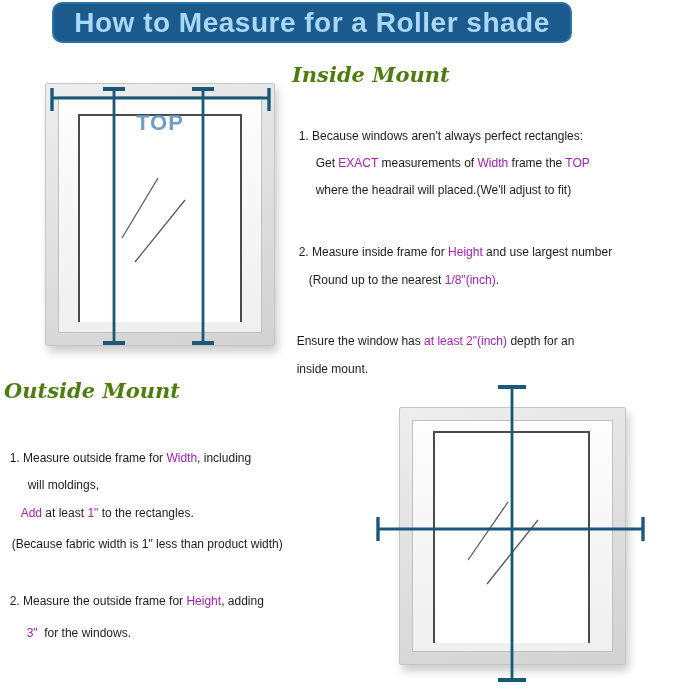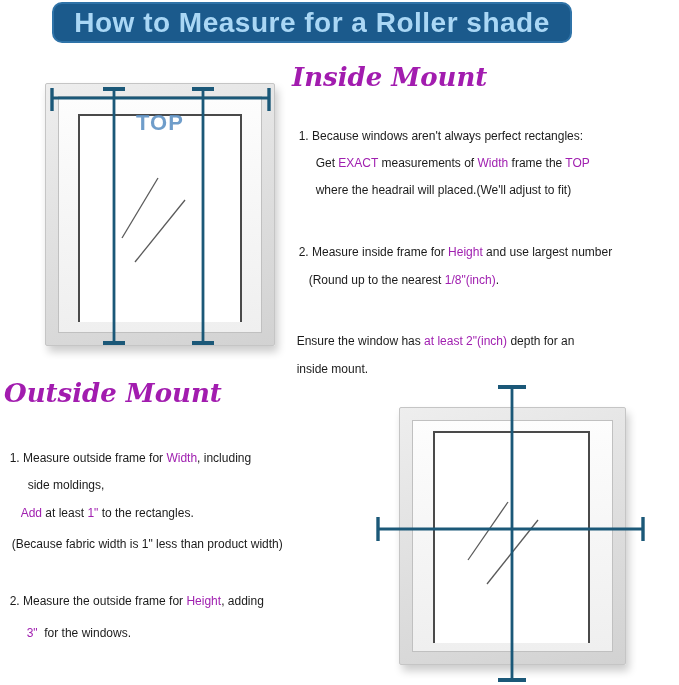--- a/index.html
+++ b/index.html
@@ -13,21 +13,21 @@
     left:52px;top:2px;width:520px;height:41px;
     background:#1b5a8c;border:2px solid #2f73a8;border-radius:10px;
     box-sizing:border-box;display:flex;align-items:center;justify-content:center;
   }
   .header-bar .title{
     font-size:28px;font-weight:700;color:#aad7f5;letter-spacing:.5px;white-space:nowrap;
   }
   
   .mount-heading{
     font-family:"DejaVu Serif","Liberation Serif",serif;
-    font-style:italic;font-weight:600;font-size:26px;color:#a21caf;white-space:nowrap;
+    font-style:italic;font-weight:600;font-size:21px;color:#4d7c0f;white-space:nowrap;
   }
   
   .line{font-size:12px;line-height:20px;white-space:pre-wrap;}
   .hl{color:#a020b0;text-align:center;}
   
   .window{position:absolute;}
   .w-outer{
     position:absolute;inset:0;border-radius:2px;
     background:linear-gradient(160deg,#eeeeee 0%,#dedede 55%,#d2d2d2 100%);
     border:1px solid #c5c5c5;
@@ -107,21 +107,21 @@
 <div class="abs line" style="left:290px;top:339px">
   <span>inside mount.</span>
 </div>
 
 <div class="abs mount-heading" style="left:4px;top:378px">Outside Mount</div>
 
 <div class="abs line" style="left:3px;top:428px">
   <span>1. Measure outside frame for </span><span class="hl">Width</span><span>, including</span>
 </div>
 <div class="abs line" style="left:21px;top:455px">
-  <span>side moldings,</span>
+  <span>will moldings,</span>
 </div>
 <div class="abs line" style="left:14px;top:483px">
   <span class="hl">Add</span><span> at least </span><span class="hl">1"</span><span> to the rectangles.</span>
 </div>
 <div class="abs line" style="left:5px;top:514px">
   <span>(Because fabric width is 1" less than product width)</span>
 </div>
 
 <div class="abs line" style="left:3px;top:571px">
   <span>2. Measure the outside frame for </span><span class="hl">Height</span><span>, adding</span>

